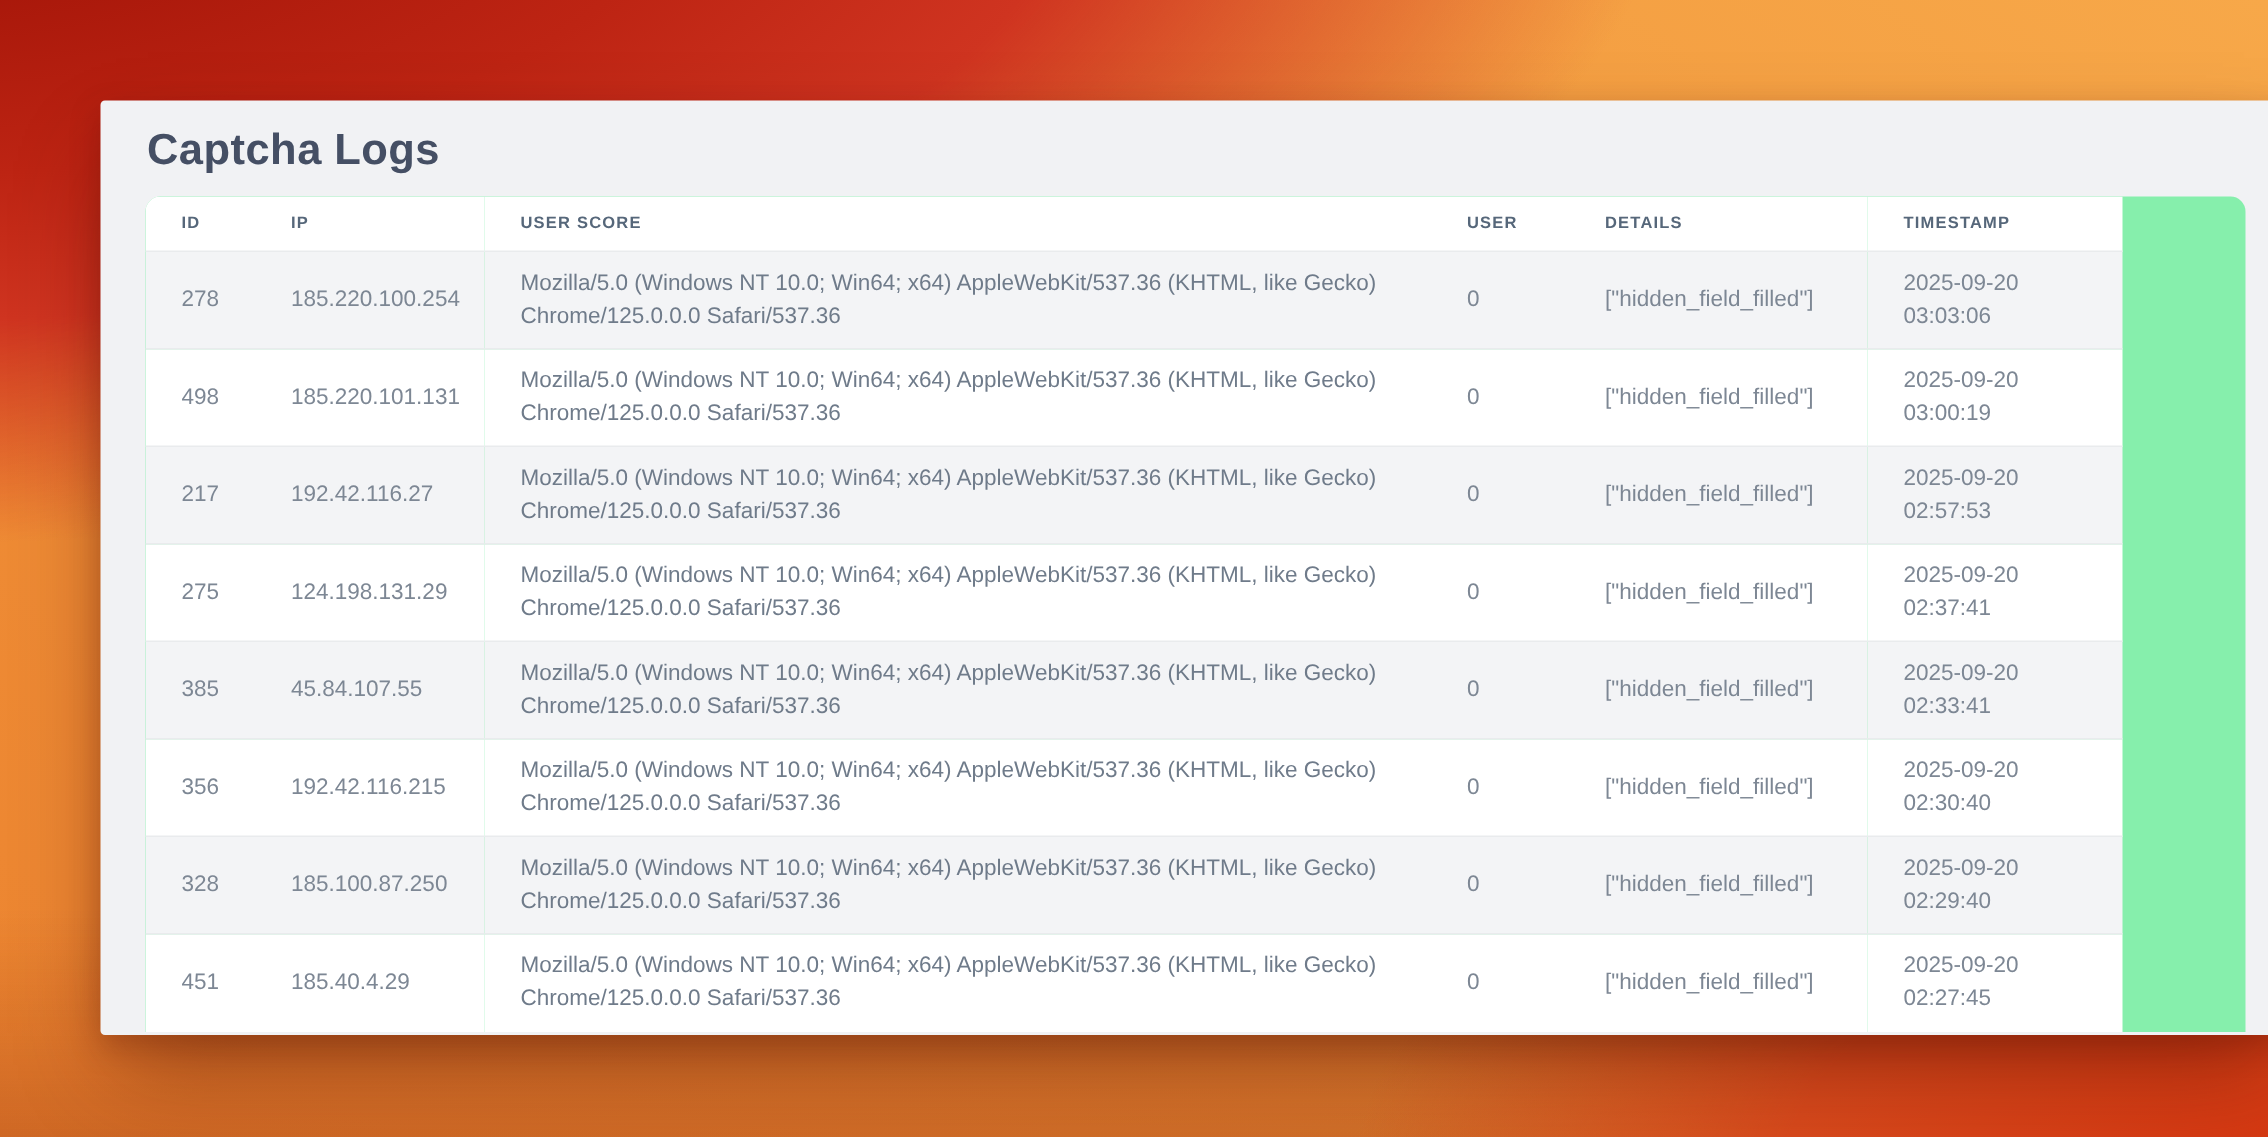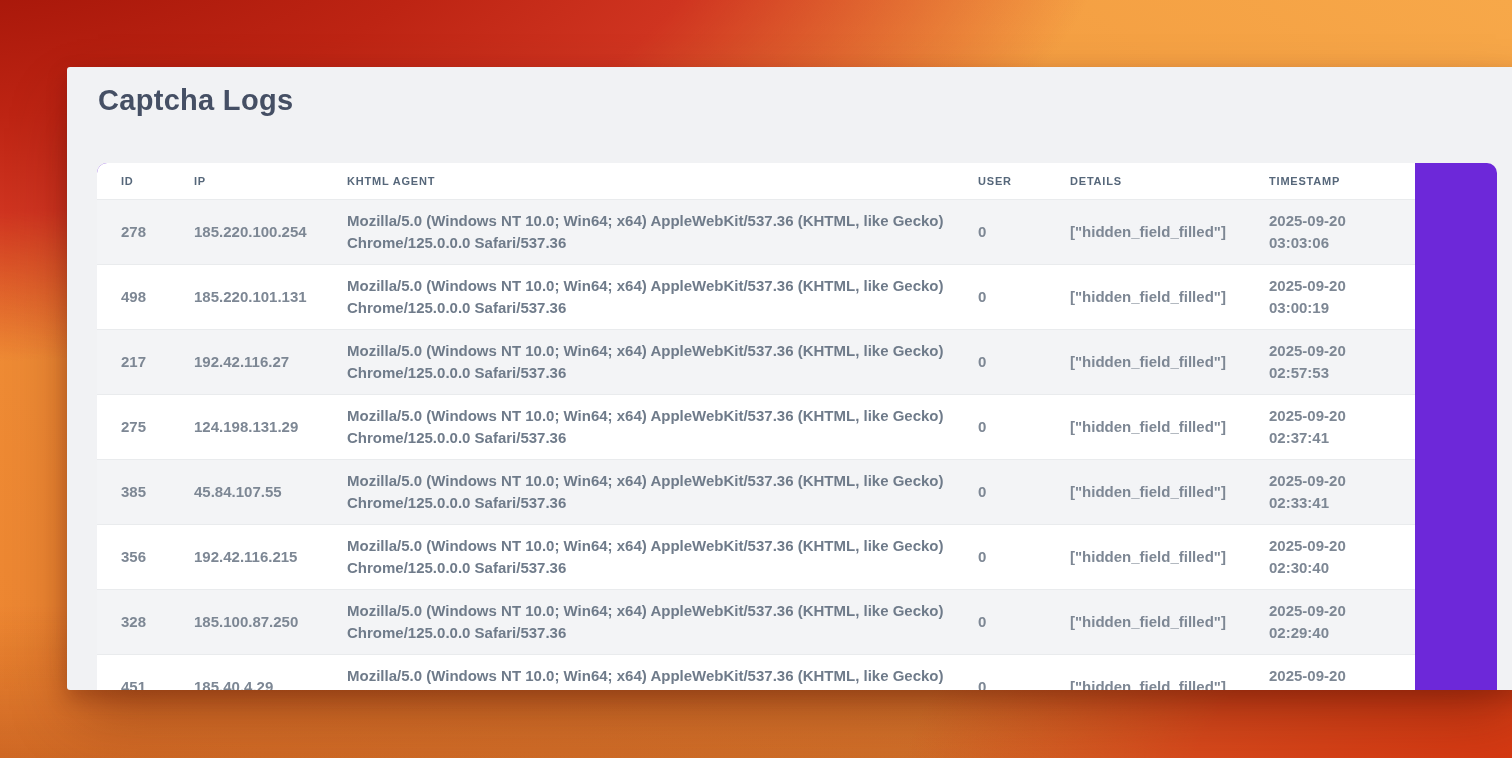--- a/index.html
+++ b/index.html
@@ -25,24 +25,23 @@
   }
   .title {
     font-size: 29px;
     font-weight: 600;
     letter-spacing: 0.3px;
     color: #454f64;
     padding: 17px 1px 0;
     height: 64px;
   }
   .table-wrap {
-    background: #6d28d9;
+    background: #86efac;
     border-radius: 10px 10px 0 0;
     overflow: hidden;
-    margin-top: 32px;
   }
   table {
     width: 1318px;
     border-collapse: collapse;
     table-layout: fixed;
   }
   th {
     text-align: left;
     font-size: 11px;
     font-weight: 700;
@@ -54,21 +53,21 @@
     white-space: nowrap;
   }
   td {
     font-size: 15px;
     color: #7d8794;
     padding: 10px 24px 10px 24px;
     vertical-align: middle;
     line-height: 22px;
     height: 65px;
   }
-  tbody tr { border-top: 1px solid #e9ebed; font-weight: bold; }
+  tbody tr { border-top: 1px solid #e9ebed; }
   tbody tr:first-child { border-top: none; }
   tbody tr:nth-child(odd)  { background: #f3f4f6; }
   tbody tr:nth-child(even) { background: #ffffff; }
   td[data-name="cell-user-agent"] { color: #6f7b8a; }
   td[data-name="cell-user-agent"] div { white-space: nowrap; }
   td[data-name="cell-timestamp"] div { white-space: nowrap; }
 </style>
 </head>
 <body>
 
@@ -81,21 +80,21 @@
         <col style="width:153px">
         <col style="width:631px">
         <col style="width:92px">
         <col style="width:199px">
         <col style="width:170px">
       </colgroup>
       <thead>
         <tr data-name="table-header-row">
           <th data-name="column-header-id">ID</th>
           <th data-name="column-header-ip">IP</th>
-          <th data-name="column-header-user-agent">KHTML AGENT</th>
+          <th data-name="column-header-user-agent">USER SCORE</th>
           <th data-name="column-header-score">USER</th>
           <th data-name="column-header-details">DETAILS</th>
           <th data-name="column-header-timestamp">TIMESTAMP</th>
         </tr>
       </thead>
       <tbody data-name="table-body">
           <tr data-name="table-row">
             <td data-name="cell-id">278</td>
             <td data-name="cell-ip">185.220.100.254</td>
             <td data-name="cell-user-agent">

